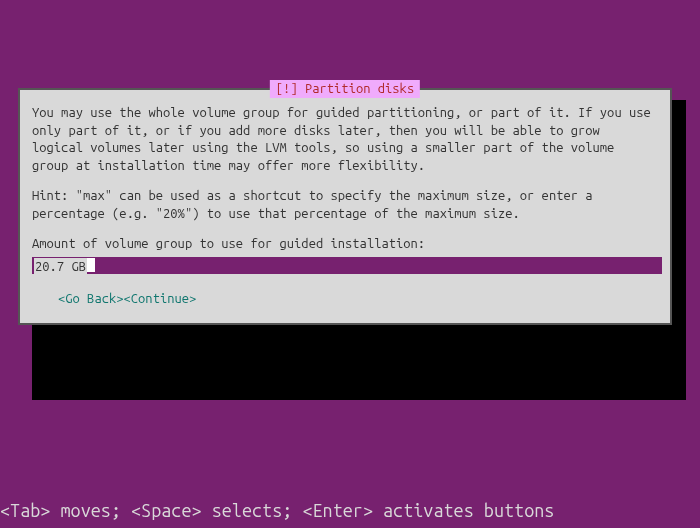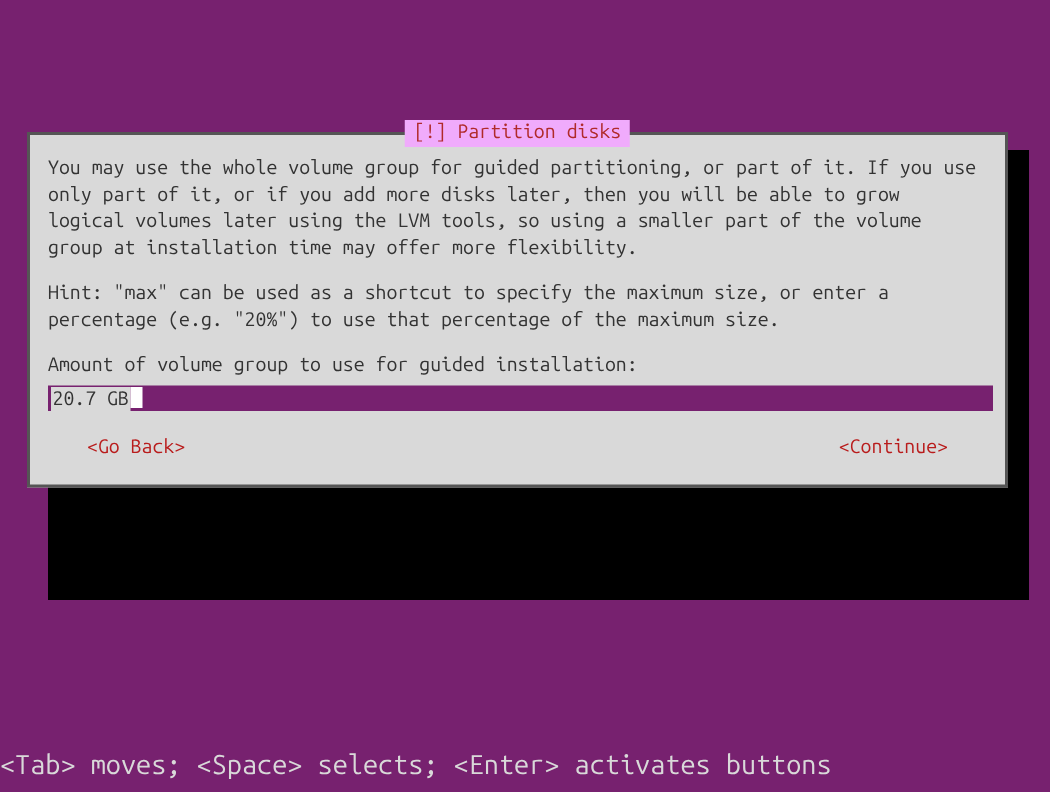--- a/index.html
+++ b/index.html
@@ -65,23 +65,23 @@
     .cursor {
       display: inline-block;
       width: 8px;
       height: 14px;
       background: #fff;
       margin-left: 0;
       vertical-align: middle;
     }
     .button-row {
       display: flex;
-      justify-content: space-between;
+      justify-content: flex-start;
       padding: 6px 30px 2px 30px;
-      color: #b91c1c;
+      color: #0f766e;
     }
     .btn { cursor: pointer; }
     .footer {
       position: absolute;
       bottom: 6px;
       left: 0;
       color: #d9d9d9;
       font-size: 18px;
       padding-left: 0;
       white-space: pre;

